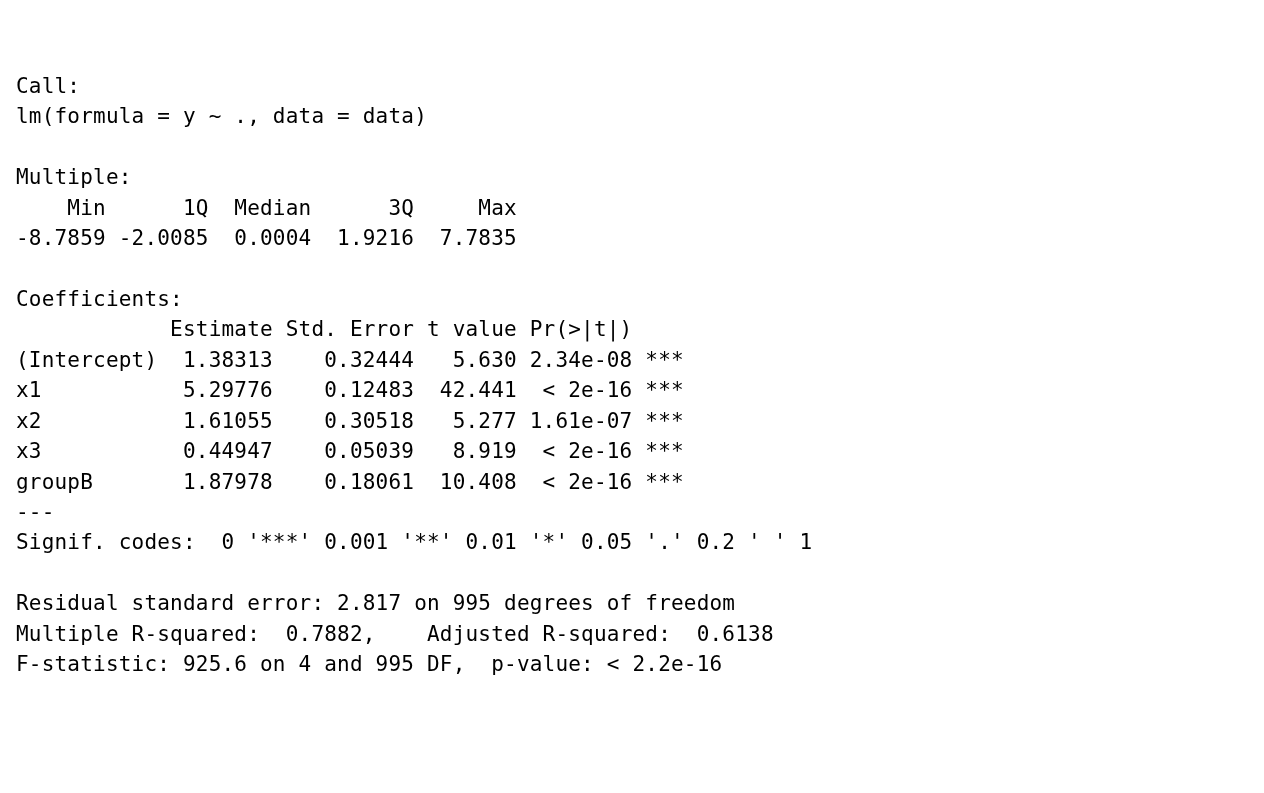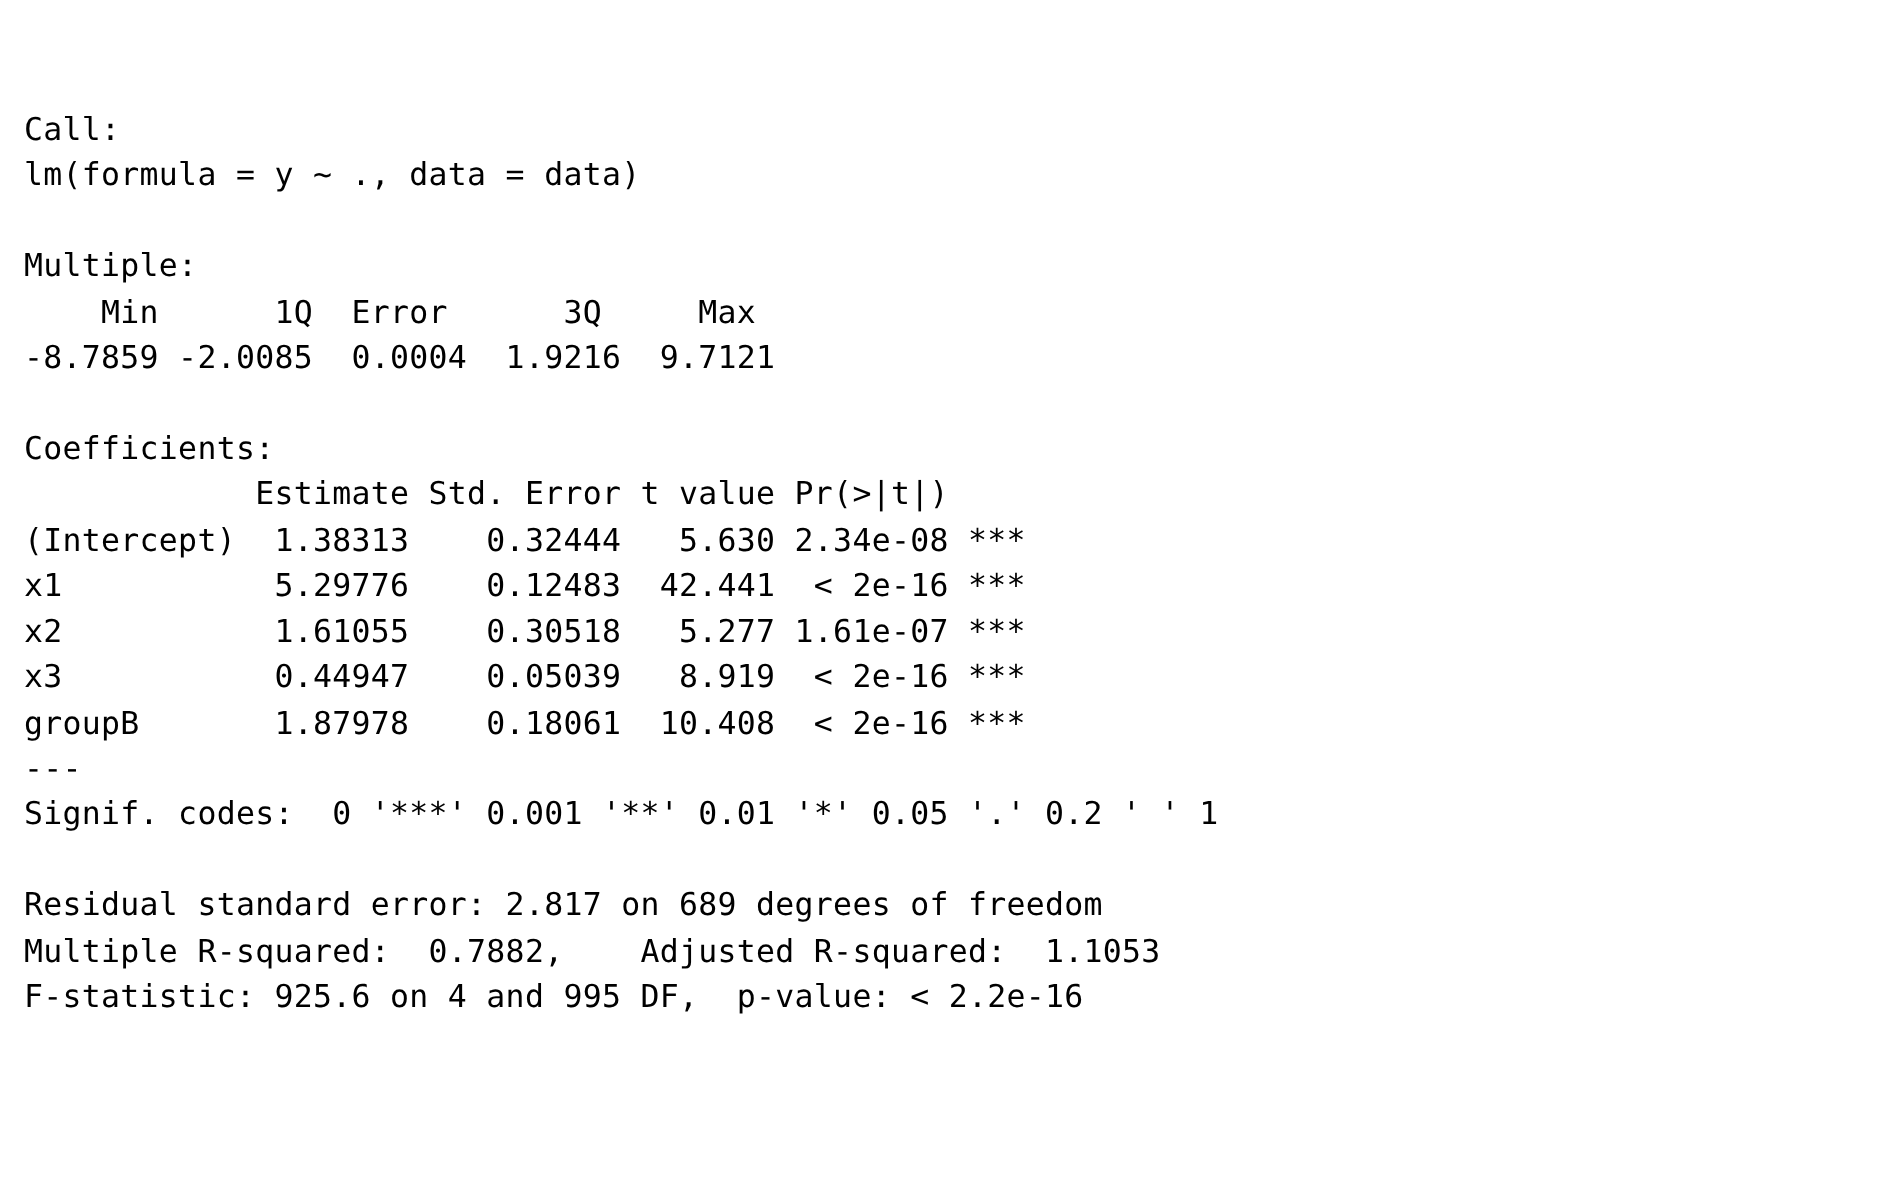--- a/index.html
+++ b/index.html
@@ -15,29 +15,29 @@
     }
     span { white-space: pre; }
   </style>
 </head>
 <body>
 
 <span>Call:</span>
 <span>lm(formula = y ~ ., data = data)</span>
 
 <span>Multiple:</span>
-<span>    Min      1Q  Error      3Q     Max </span>
-<span>-8.7859 -2.0085  0.0004  1.9216  9.7121 </span>
+<span>    Min      1Q  Median      3Q     Max </span>
+<span>-8.7859 -2.0085  0.0004  1.9216  7.7835 </span>
 
 <span>Coefficients:</span>
 <span>            Estimate Std. Error t value Pr(&gt;|t|)    </span>
 <span>(Intercept)  1.38313    0.32444   5.630 2.34e-08 ***</span>
 <span>x1           5.29776    0.12483  42.441  &lt; 2e-16 ***</span>
 <span>x2           1.61055    0.30518   5.277 1.61e-07 ***</span>
 <span>x3           0.44947    0.05039   8.919  &lt; 2e-16 ***</span>
 <span>groupB       1.87978    0.18061  10.408  &lt; 2e-16 ***</span>
 <span>---</span>
 <span>Signif. codes:  0 '***' 0.001 '**' 0.01 '*' 0.05 '.' 0.2 ' ' 1</span>
 
-<span>Residual standard error: 2.817 on 689 degrees of freedom</span>
-<span>Multiple R-squared:  0.7882,	Adjusted R-squared:  1.1053 </span>
+<span>Residual standard error: 2.817 on 995 degrees of freedom</span>
+<span>Multiple R-squared:  0.7882,	Adjusted R-squared:  0.6138 </span>
 <span>F-statistic: 925.6 on 4 and 995 DF,  p-value: &lt; 2.2e-16</span>
 
 
 </body></html>

